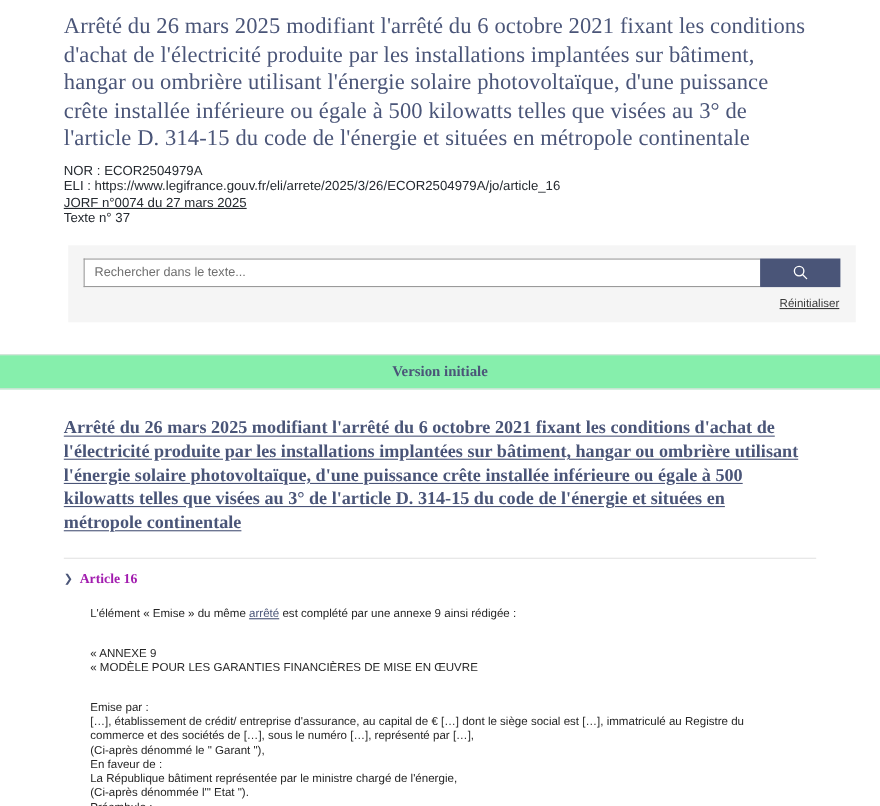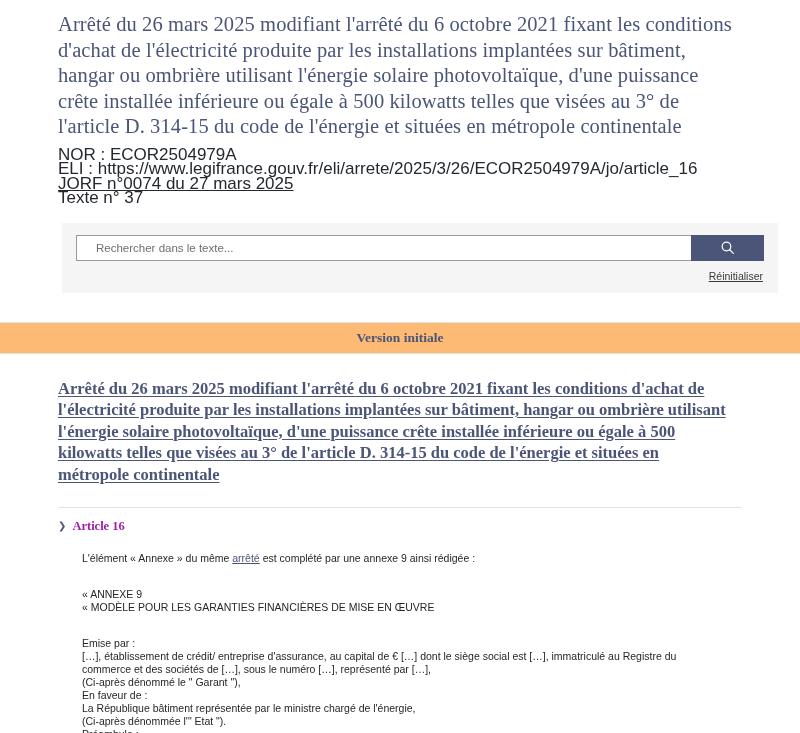--- a/index.html
+++ b/index.html
@@ -24,21 +24,21 @@
     font-size: 20.5px;
     line-height: 25.5px;
     font-weight: 400;
     color: #4a5578;
     margin: 0 0 8px 0;
     letter-spacing: 0.1px;
   }
   .meta-list {
     margin: 0; padding: 0;
     list-style: none;
-    font-size: 17px;
+    font-size: 12px;
     line-height: 14.5px;
     color: #24292f;
   }
   .meta-list li { margin: 0; white-space: nowrap; }
   .meta-link {
     color: #24292f;
     text-decoration: underline;
     text-underline-offset: 1px;
   }
 
@@ -54,21 +54,21 @@
     height: 26px;
   }
   .search-input {
     flex: 1 1 auto;
     border: 1px solid #9a9a9a;
     border-right: none;
     background: #ffffff;
     font-family: "Liberation Sans", sans-serif;
     font-size: 11.5px;
     color: #1e1e1e;
-    padding: 0 19px;
+    padding: 0 9px;
     outline: none;
     min-width: 0;
   }
   .search-input::placeholder { color: #6f6f6f; }
   .search-button {
     width: 73px;
     border: none;
     background: #4a5578;
     color: #ffffff;
     cursor: pointer;
@@ -86,21 +86,21 @@
   .reset-link {
     font-size: 10.5px;
     color: #3a3a3a;
     text-underline-offset: 1px;
     cursor: pointer;
   }
 
   
   .version-band {
     margin-top: 29px;
-    background: #fdba74;
+    background: #86efac;
     border-top: 1px solid #e2e2e2;
     border-bottom: 1px solid #e2e2e2;
     height: 32px;
     display: flex;
     align-items: center;
     justify-content: center;
   }
   .version-band-label {
     font-family: "Liberation Serif", serif;
     font-weight: bold;
@@ -206,21 +206,21 @@
 
   <hr class="article-divider">
 
   <div class="article-link-row">
     <span class="chevron-icon">❯</span>
     <span class="article-link-label">Article 16</span>
   </div>
 
   <div class="article-body">
 
-    <p><span>L'élément « Annexe » du même </span><a class="inline-link" href="#">arrêté</a><span> est complété par une annexe 9 ainsi rédigée :</span></p>
+    <p><span>L'élément « Emise » du même </span><a class="inline-link" href="#">arrêté</a><span> est complété par une annexe 9 ainsi rédigée :</span></p>
 
     <div class="para-gap"></div>
 
     <p>« ANNEXE 9</p>
     <p>« MODÈLE POUR LES GARANTIES FINANCIÈRES DE MISE EN ŒUVRE</p>
 
     <div class="para-gap"></div>
 
     <p>Emise par :</p>
     <p>[…], établissement de crédit/ entreprise d'assurance, au capital de € […] dont le siège social est […], immatriculé au Registre du commerce et des sociétés de […], sous le numéro […], représenté par […],</p>

